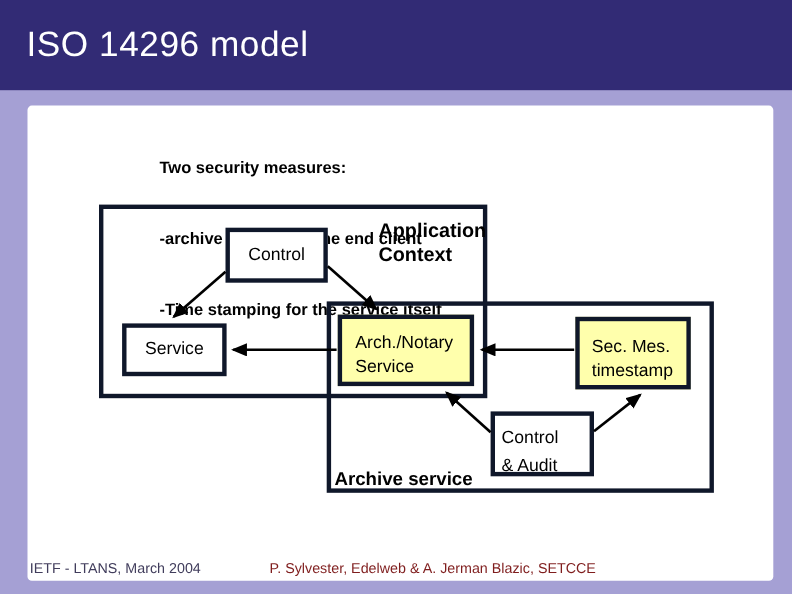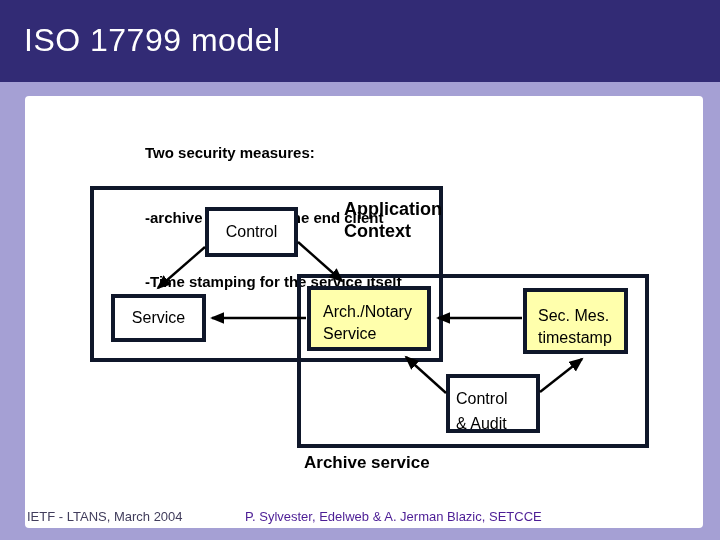--- a/index.html
+++ b/index.html
@@ -27,37 +27,37 @@
   .node{background:#ffffff;font-size:16px;}
   .node-yellow{background:#FFFFAC;}
   .node-center{display:flex;align-items:center;justify-content:center;}
   .node-lines{line-height:22px;}
   .uac-label{
     position:absolute;left:344px;top:198px;
     font-size:18px;font-weight:700;line-height:22px;white-space:nowrap;
   }
   .archive-label{
     position:absolute;left:304px;top:426px;
-    font-size:17px;font-weight:700;white-space:nowrap;margin-top:27px;
+    font-size:17px;font-weight:700;white-space:nowrap;
   }
   .arrow-layer{position:absolute;left:0;top:0;width:720px;height:540px;pointer-events:none;}
   .footer-left{
     position:absolute;left:27px;top:509px;font-size:13px;color:#413D5C;white-space:nowrap;
   }
   .footer-right{
-    position:absolute;left:245px;top:509px;font-size:13px;color:#4c1d95;white-space:nowrap;
+    position:absolute;left:245px;top:509px;font-size:13px;color:#7f1d1d;white-space:nowrap;
   }
 </style>
 </head>
 <body>
 
 <div class="slide">
 
   <div class="header-bar"></div>
-  <div class="slide-title">ISO 17799 model</div>
+  <div class="slide-title">ISO 14296 model</div>
 
   <div class="content-panel"></div>
 
   <div class="intro-text">
     <div>Two security measures:</div>
     <div>-archive service for the end client</div>
     <div>-Time stamping for the service itself</div>
   </div>
 
   <div class="dbox outer" style="left:90px;top:186px;width:353px;height:176px;"></div>

